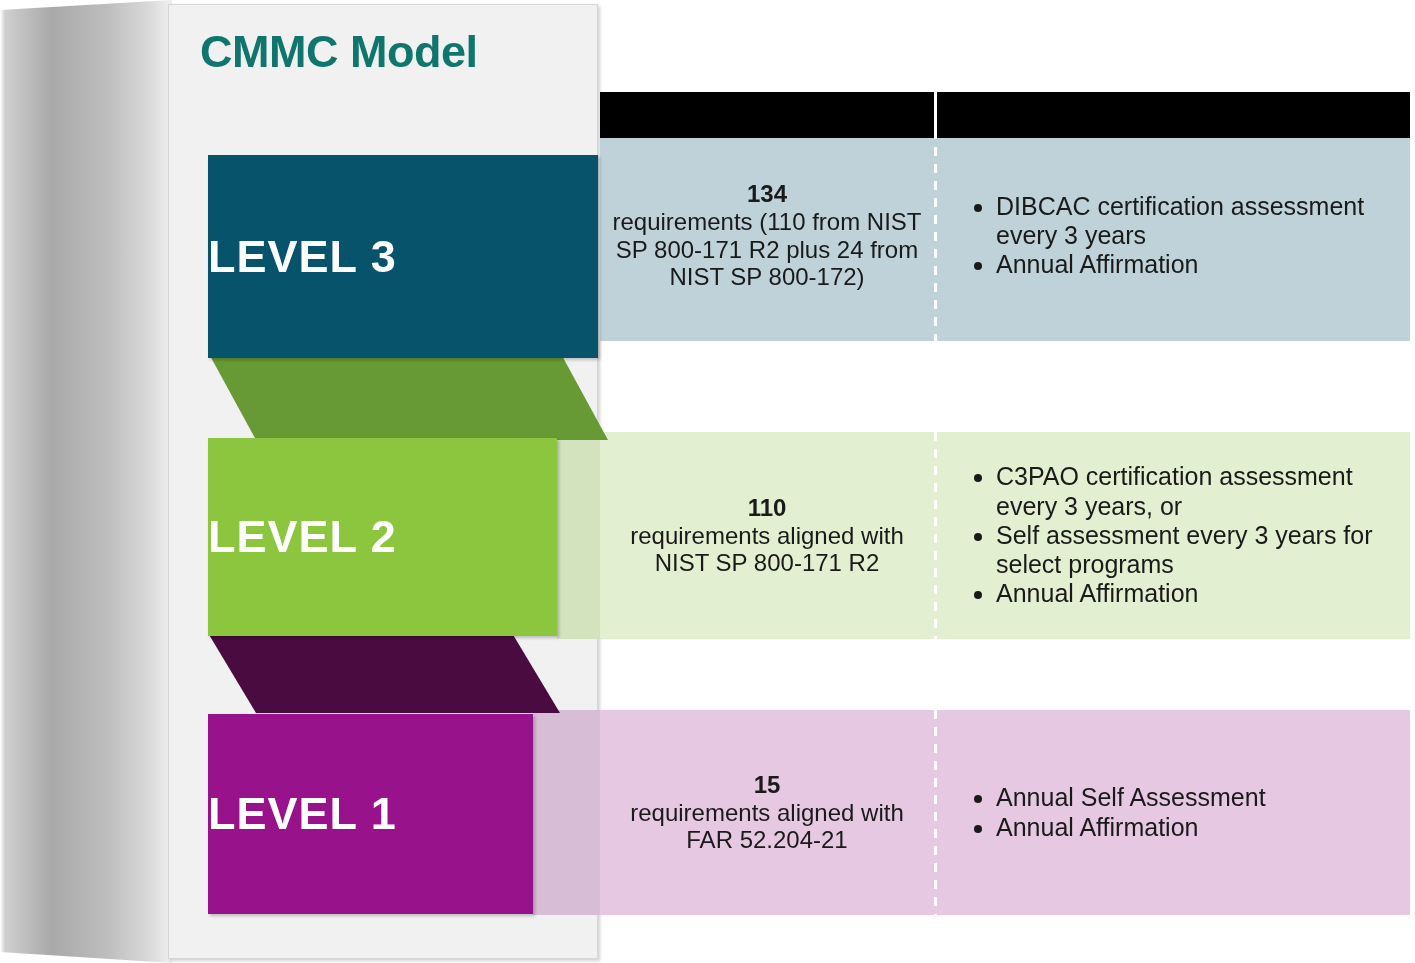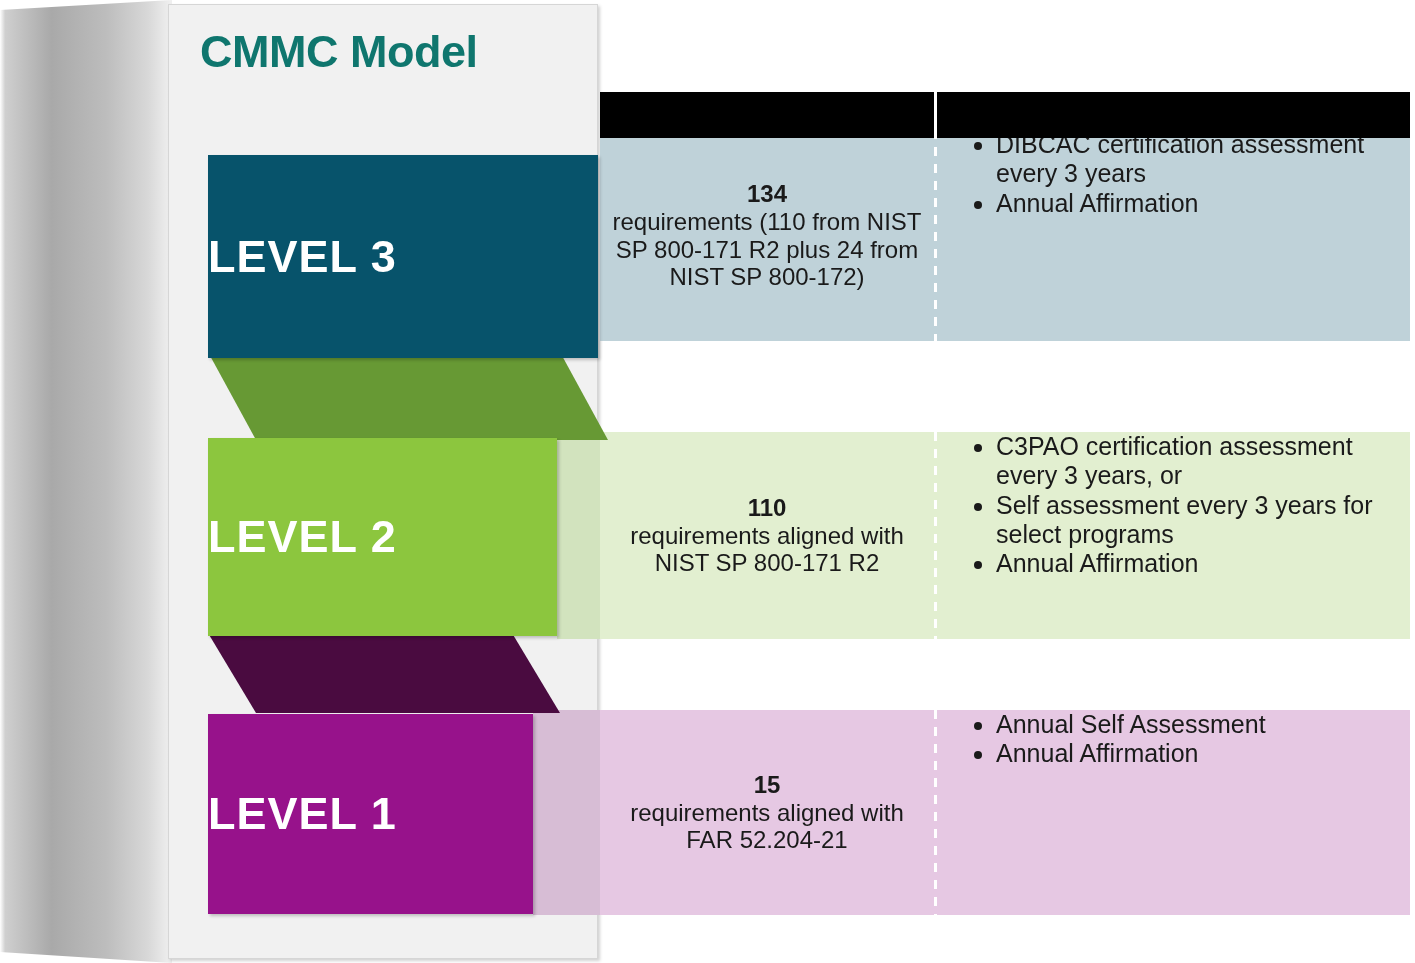--- a/index.html
+++ b/index.html
@@ -51,21 +51,21 @@
   .band{position:absolute;}
   .band .model-col{
     position:absolute;left:0;top:0;width:334px;height:100%;
     display:flex;flex-direction:column;align-items:center;justify-content:center;
     text-align:center;font-size:24px;color:#1a1a1a;line-height:1.16;
     box-sizing:border-box;padding:0 4px;
   }
   .band .model-col .num{font-weight:bold;font-size:24px;display:block;}
   .band .assess-col{
     position:absolute;left:338px;top:0;right:0;height:100%;
-    display:flex;flex-direction:column;justify-content:flex-start;
+    display:flex;flex-direction:column;justify-content:center;
     box-sizing:border-box;padding:0 5px 0 26px;
   }
   .band ul{margin:0;padding:0 0 0 32px;list-style:disc;}
   .band ul li{
     font-size:25px;color:#1a1a1a;line-height:1.17;margin:0;padding:0;
   }
   .dash-div{
     position:absolute;top:0;left:334px;width:3px;height:100%;
     background:repeating-linear-gradient(to bottom,#ffffff 0,#ffffff 9px,transparent 9px,transparent 17px);
   }

